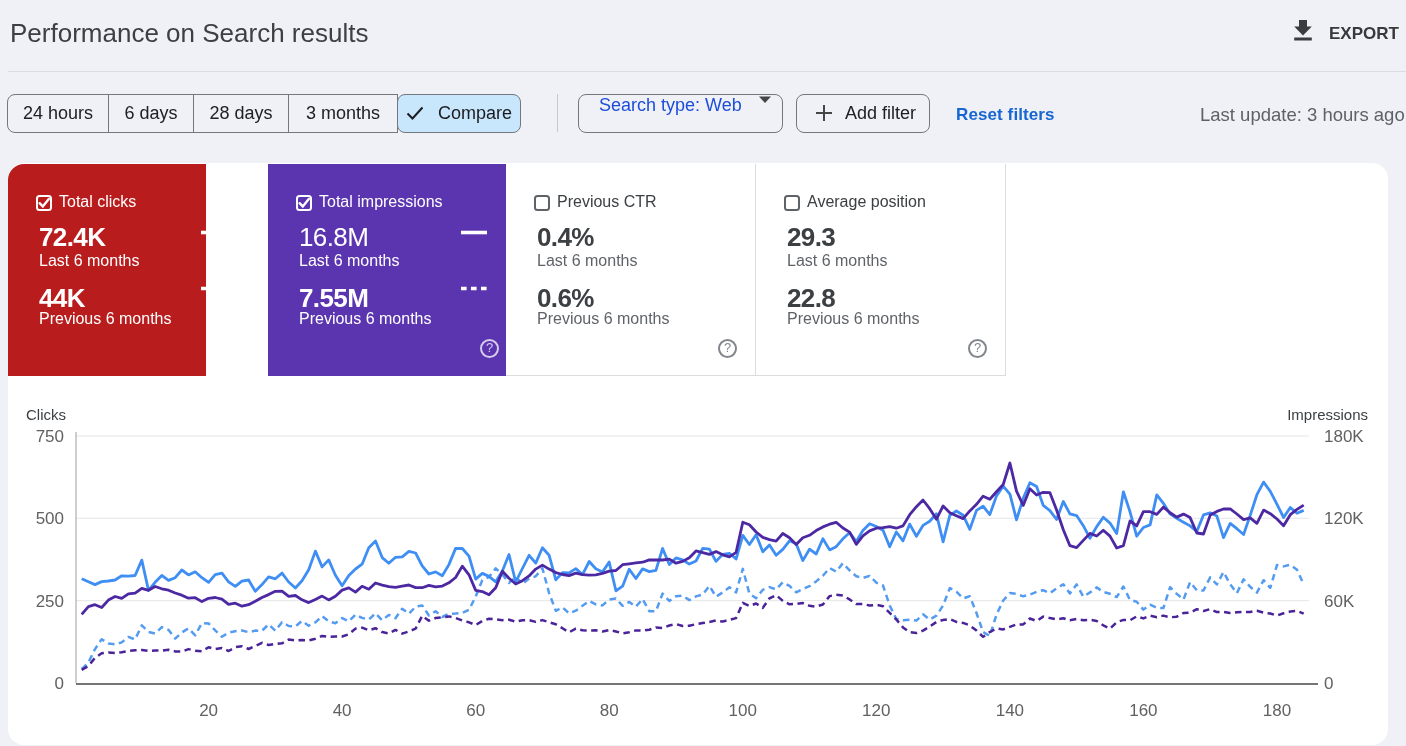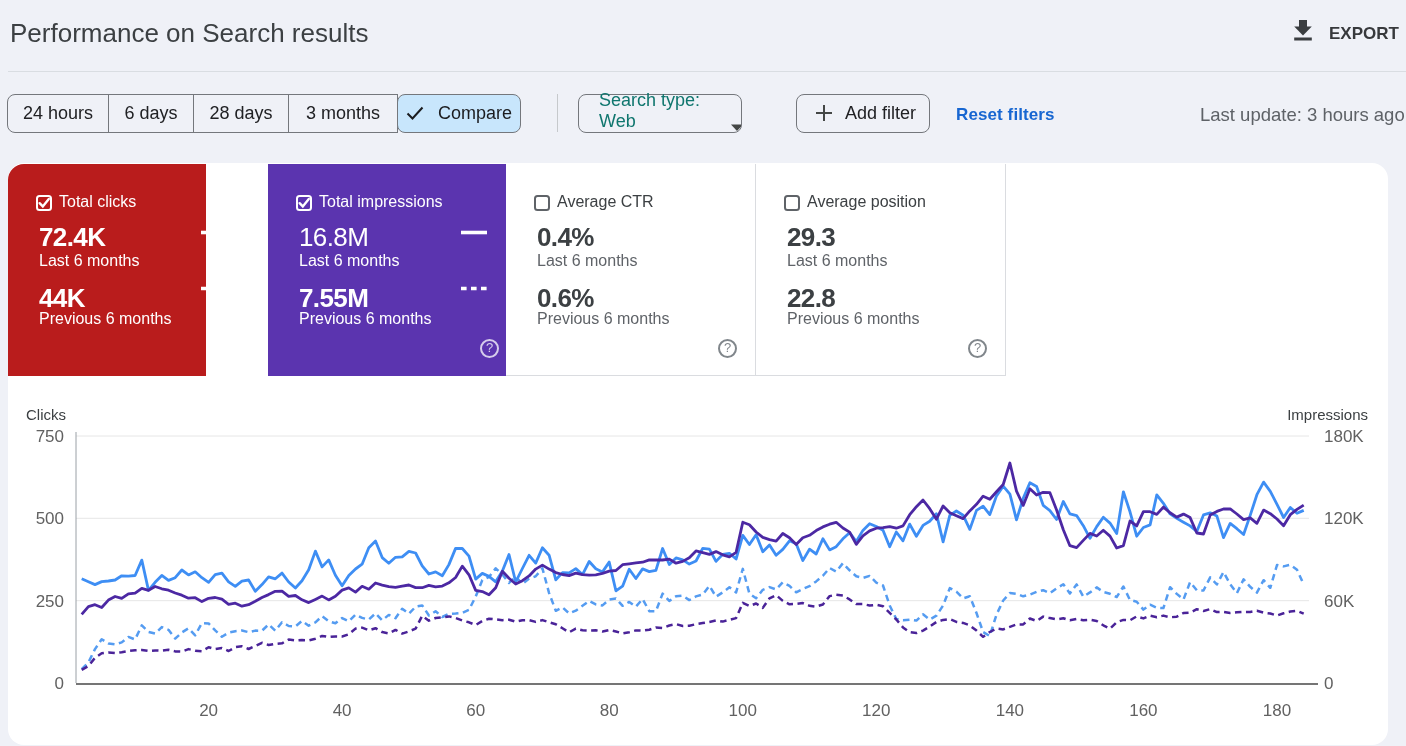--- a/index.html
+++ b/index.html
@@ -14,21 +14,21 @@
   <div style="position:absolute;left:8px;right:0;top:71px;height:1px;background:#d9dde2"></div>
   <div style="position:absolute;left:7px;top:93.5px;width:102px;height:39px;border:1px solid #74777c;border-radius:8px 0 0 8px;box-sizing:border-box;display:flex;align-items:center;justify-content:center;font-size:18px;color:#202124">24 hours</div>
 <div style="position:absolute;left:108px;top:93.5px;width:86px;height:39px;border:1px solid #74777c;border-radius:0;box-sizing:border-box;display:flex;align-items:center;justify-content:center;font-size:18px;color:#202124">6 days</div>
 <div style="position:absolute;left:193px;top:93.5px;width:96px;height:39px;border:1px solid #74777c;border-radius:0;box-sizing:border-box;display:flex;align-items:center;justify-content:center;font-size:18px;color:#202124">28 days</div>
 <div style="position:absolute;left:288px;top:93.5px;width:110px;height:39px;border:1px solid #74777c;border-radius:0;box-sizing:border-box;display:flex;align-items:center;justify-content:center;font-size:18px;color:#202124">3 months</div>
 <div style="position:absolute;left:397px;top:93.5px;width:124px;height:39px;background:#c8e6fc;border:1px solid #74777c;border-radius:8px;box-sizing:border-box;display:flex;align-items:center;justify-content:center;font-size:18px;color:#1b1c1f">
   <svg width="18" height="14" style="margin-right:14px">
       <path d="M1.5 7.5 L6.5 12.5 L16.5 1.5" stroke="#1b1c1f" stroke-width="2" fill="none"></path>
     </svg>Compare</div>
 <div style="position:absolute;left:557px;top:94px;width:1px;height:38px;background:#c6c9cc"></div>
-<div style="position:absolute;left:578px;top:93.5px;width:164px;height:39px;border:1px solid #74777c;border-radius:8px;box-sizing:border-box;display:flex;align-items:flex-end;justify-content:flex-start;padding-left:20px;font-size:18px;color:#0f766e">Search type: Web<svg width="14" height="9" style="margin-left:16px">
+<div style="position:absolute;left:578px;top:93.5px;width:205px;height:39px;border:1px solid #74777c;border-radius:8px;box-sizing:border-box;display:flex;align-items:flex-start;justify-content:flex-start;padding-left:20px;font-size:18px;color:#1d4ed8">Search type: Web<svg width="14" height="9" style="margin-left:16px">
       <path d="M1 1.5 L7 8 L13 1.5 Z" fill="#444746"></path>
     </svg></div>
 <div style="position:absolute;left:796px;top:93.5px;width:134px;height:39px;border:1px solid #74777c;border-radius:8px;box-sizing:border-box;display:flex;align-items:center;justify-content:flex-start;padding-left:18px;font-size:18px;color:#202124"><svg width="18" height="18" style="margin-right:12px">
       <path d="M9 1 V17 M1 9 H17" stroke="#444746" stroke-width="2"></path>
     </svg>Add filter</div>
 <div style="position:absolute;left:956px;top:105px;font-size:17px;font-weight:bold;color:#1766d1;letter-spacing:0.1px">Reset filters</div>
 <div style="position:absolute;left:1200px;top:104px;font-size:18.5px;color:#5e6267">Last update: 3 hours ago</div>
   <div style="position:absolute;left:8px;top:163px;width:1380px;height:582px;background:#ffffff;border-radius:16px"></div>
 
   <div style="position:absolute;left:8px;top:164px;width:198px;height:212px;background:#b91c1c;border-top-left-radius:16px;">
@@ -64,21 +64,21 @@
     </svg>
     <svg style="position:absolute;left:193px;top:122px" width="26" height="5">
       <line x1="0" y1="2.5" x2="26" y2="2.5" stroke="#fff" stroke-width="3.6" stroke-dasharray="5.6 4.4"></line>
     </svg>
     <div style="position:absolute;left:212px;top:175px;width:15px;height:15px;border:2px solid rgba(255,255,255,0.75);border-radius:50%;color:rgba(255,255,255,0.75);font-size:13px;text-align:center;line-height:14.5px">?</div>
   </div>
   <div style="position:absolute;left:506px;top:164px;width:250px;height:212px;background:#ffffff;border-right:1px solid #dadce0;border-bottom:1px solid #dadce0;box-sizing:border-box;">
     <svg style="position:absolute;left:28px;top:31px" width="16" height="16">
       <rect x="1" y="1" width="14" height="14" rx="2.5" fill="none" stroke="#5f6368" stroke-width="2"></rect>
     </svg>
-    <div style="position:absolute;left:51px;top:29px;font-size:16px;color:#3c4043">Average CTR</div>
+    <div style="position:absolute;left:51px;top:29px;font-size:16px;color:#3c4043">Previous CTR</div>
     <div style="position:absolute;left:31px;top:58px;font-size:26px;font-weight:bold;color:#3c4043;letter-spacing:-0.6px">0.4%</div>
     <div style="position:absolute;left:31px;top:88px;font-size:16px;color:#5f6368">Last 6 months</div>
     <div style="position:absolute;left:31px;top:118.5px;font-size:26px;font-weight:bold;color:#3c4043;letter-spacing:-0.6px">0.6%</div>
     <div style="position:absolute;left:31px;top:146px;font-size:16px;color:#5f6368">Previous 6 months</div>
 
     <div style="position:absolute;left:212px;top:175px;width:15px;height:15px;border:2px solid #80868b;border-radius:50%;color:#80868b;font-size:13px;text-align:center;line-height:14.5px">?</div>
   </div>
   <div style="position:absolute;left:756px;top:164px;width:250px;height:212px;background:#ffffff;border-right:1px solid #dadce0;border-bottom:1px solid #dadce0;box-sizing:border-box;">
     <svg style="position:absolute;left:28px;top:31px" width="16" height="16">
       <rect x="1" y="1" width="14" height="14" rx="2.5" fill="none" stroke="#5f6368" stroke-width="2"></rect>

